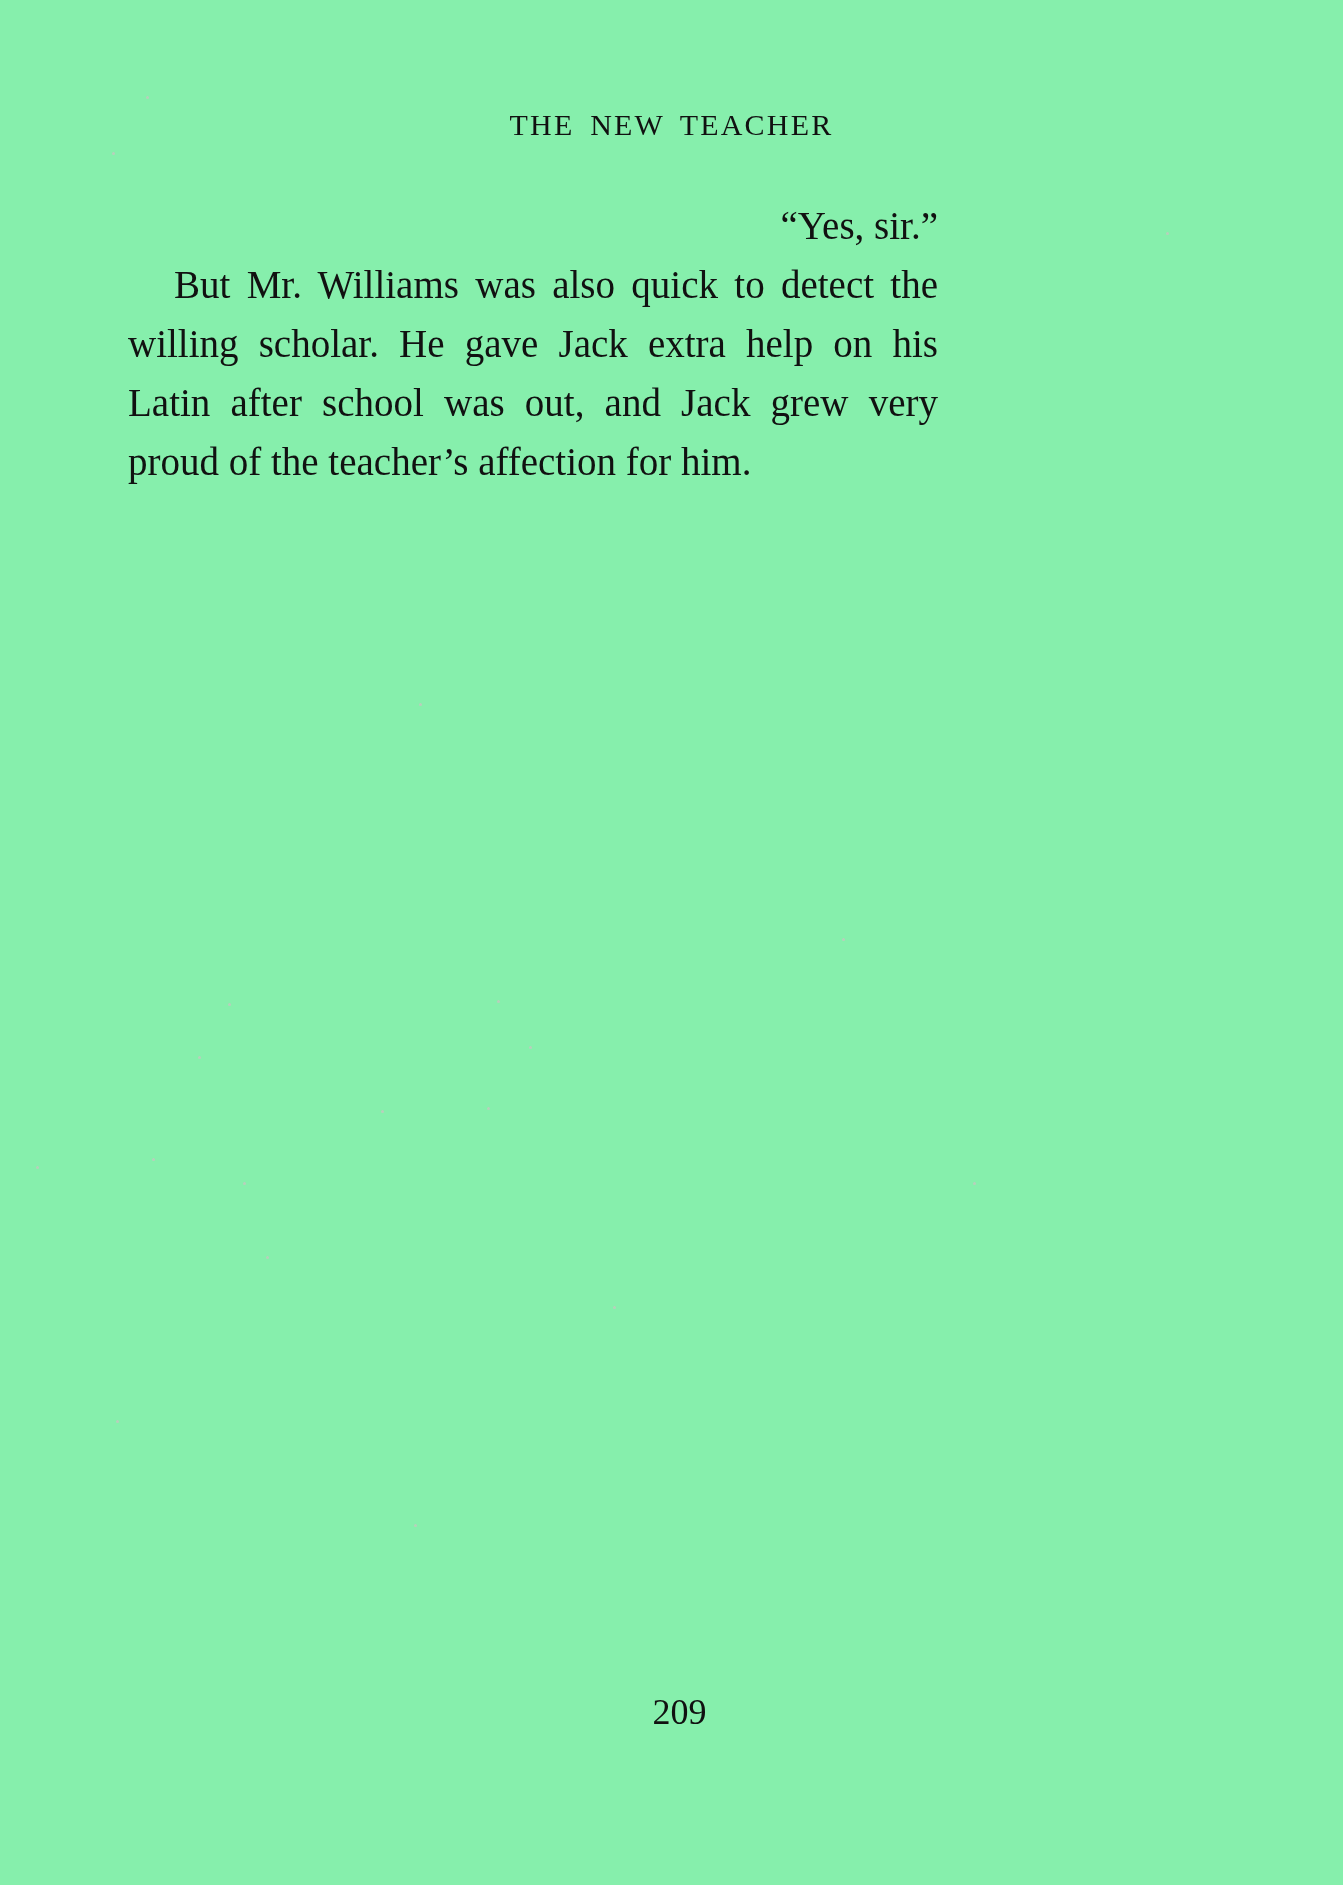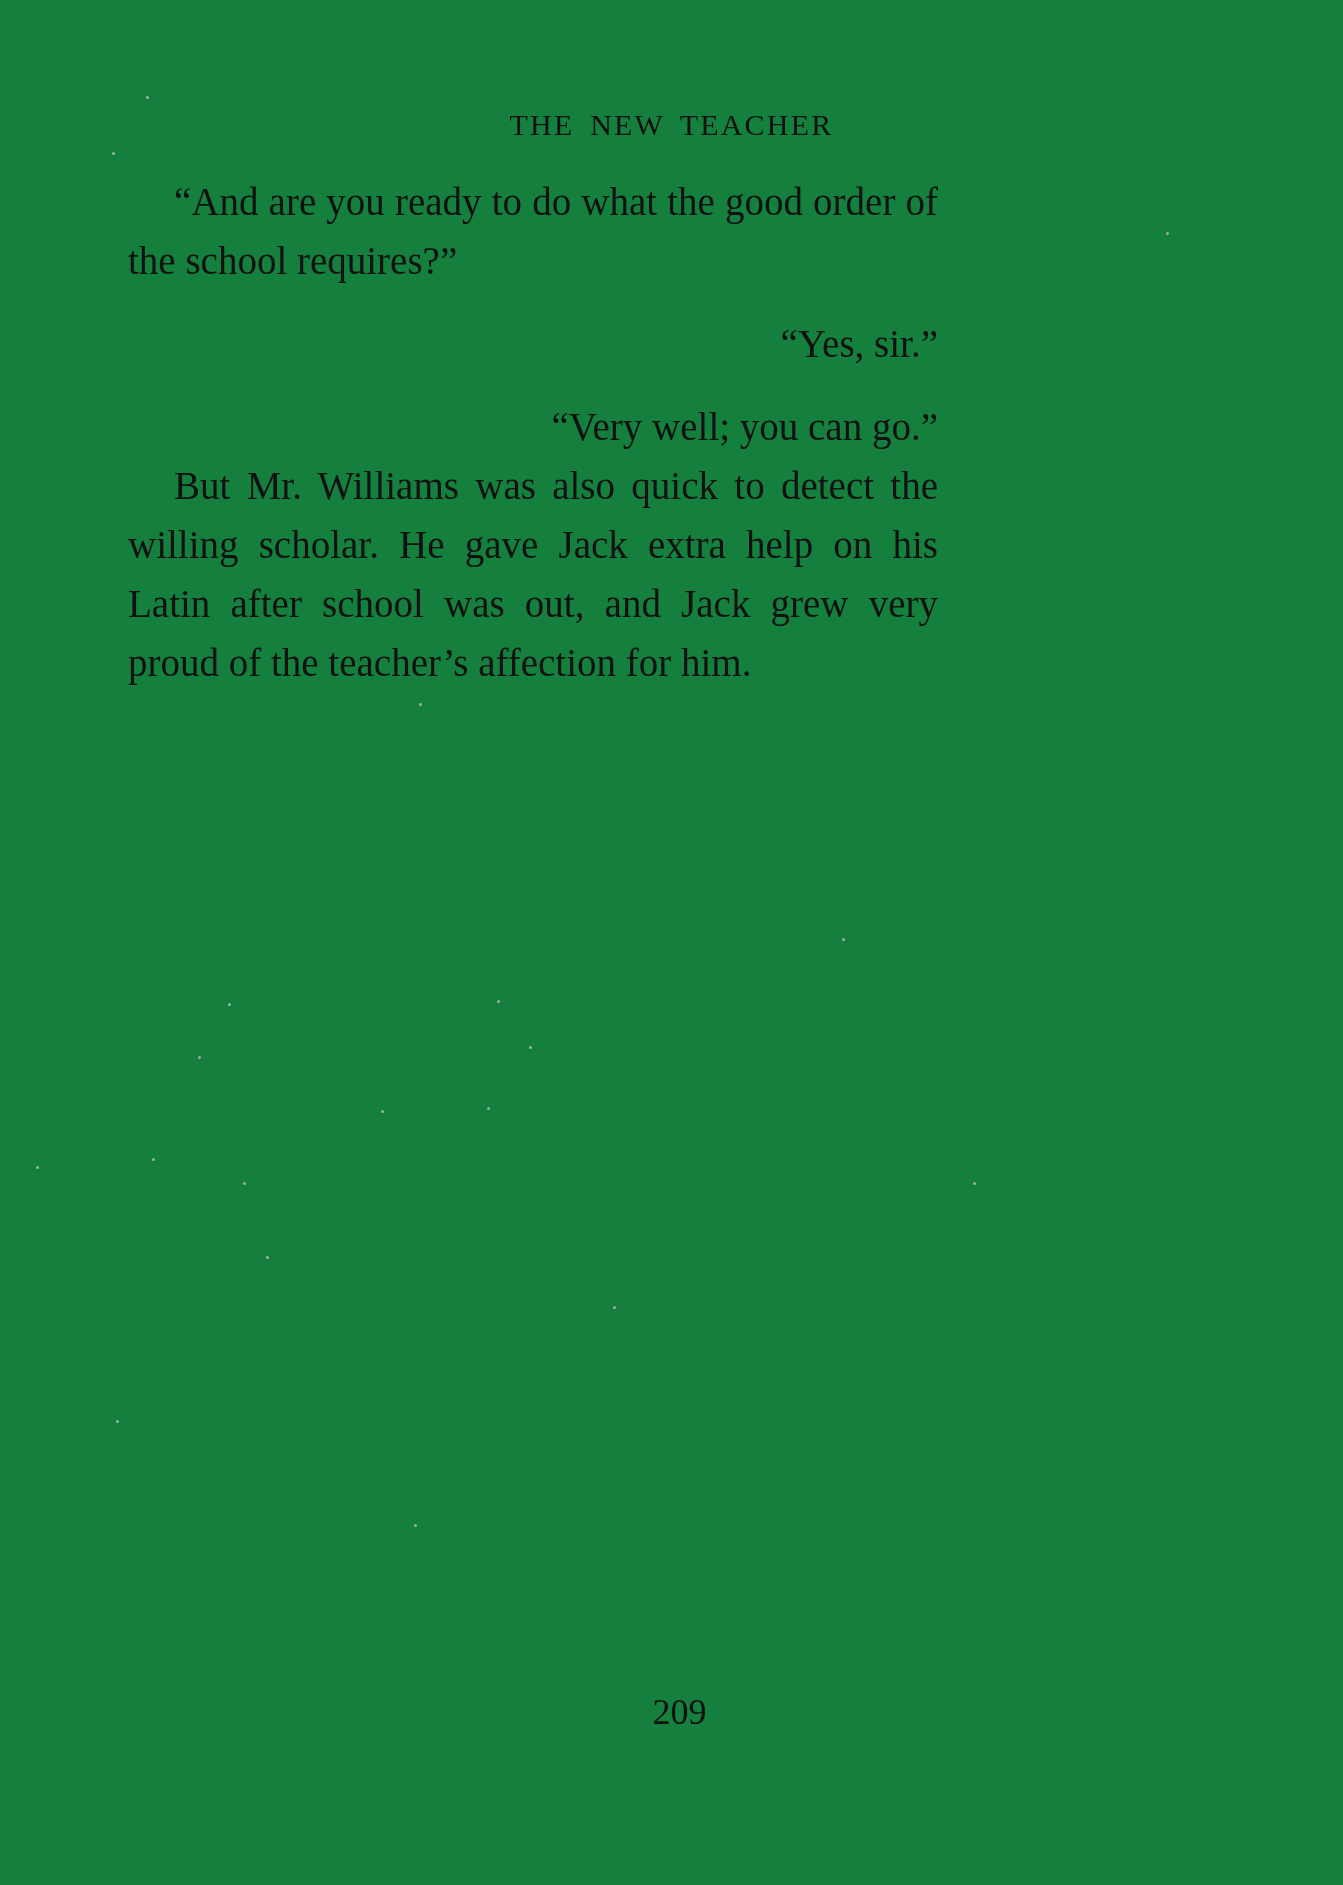--- a/index.html
+++ b/index.html
@@ -11,21 +11,21 @@
     width: 1343px;
     height: 1885px;
     position: relative;
     font-family: "Liberation Serif", serif;
     color: #111111;
     overflow: hidden;
   }
   .page {
     position: absolute;
     inset: 0;
-    background: #15803d;
+    background: #86efac;
   }
   
   .speck {
     position: absolute;
     width: 3px;
     height: 3px;
     background: #c8c6c0;
     border-radius: 50%;
     opacity: .75;
   }
@@ -89,20 +89,18 @@
   <div class="speck" style="left:266px;  top:1256px;"></div>
   <div class="speck" style="left:613px;  top:1306px;"></div>
   <div class="speck" style="left:116px;  top:1420px;"></div>
   <div class="speck" style="left:414px;  top:1524px;"></div>
   <div class="speck" style="left:419px;  top:703px;"></div>
   <div class="speck" style="left:842px;  top:938px;"></div>
 
   <div class="running-head">THE NEW TEACHER</div>
 
   <div class="body-col">
-    <p class="para">“And are you ready to do what the good order of the school requires?”</p>
     <p class="para short">“Yes, sir.”</p>
-    <p class="para short">“Very well; you can go.”</p>
     <p class="para">But Mr. Williams was also quick to detect the willing scholar. He gave Jack extra help on his Latin after school was out, and Jack grew very proud of the teacher’s affection for him.</p>
   </div>
 
   <div class="folio">209</div>
 </div>
 
 </body></html>

